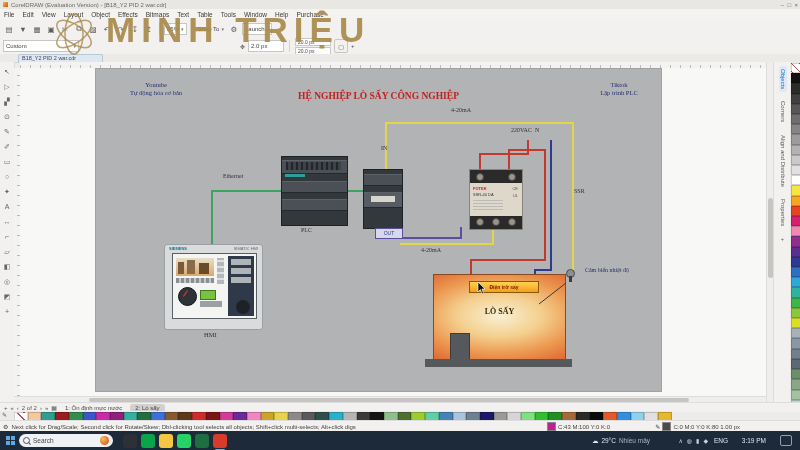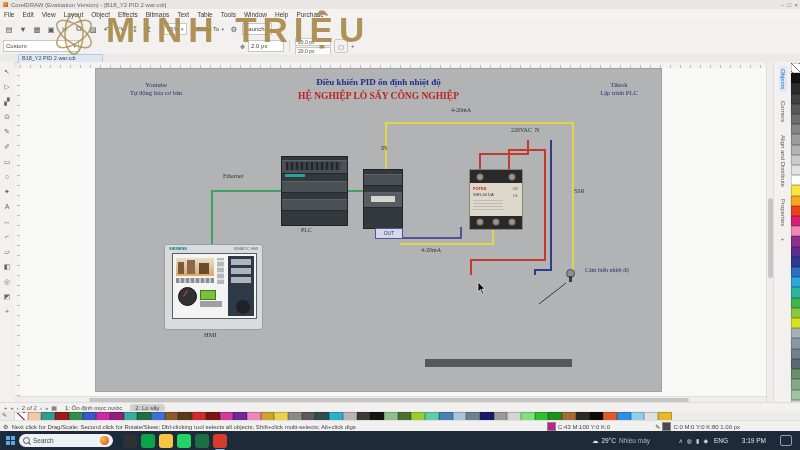--- a/index.html
+++ b/index.html
@@ -177,21 +177,20 @@
     <span class="tool">◎</span>
     <span class="tool">◩</span>
     <span class="tool">+</span>
   </div>
 
 <div id="hruler" class="abs"></div>
 <div id="vruler" class="abs"></div>
 
 <div id="canvas" class="abs">
   <div id="dg" class="abs">
-    <div class="t1">Điều khiển PID ổn định nhiệt độ</div>
     <div class="t2">HỆ NGHIỆP LÒ SẤY CÔNG NGHIỆP</div>
     <div class="lbl lbl-blue" style="left:10px;top:12px;width:100px;font-size:6.5px">
       <div>Youtube</div>
         <div>Tự động hóa cơ bản</div>
     </div>
     <div class="lbl lbl-blue" style="left:488px;top:12px;width:70px;font-size:6.5px">
       <div>Tiktok</div>
         <div>Lập trình PLC</div>
     </div>
 
@@ -248,20 +247,25 @@
       <span class="term" style="left:6px;bottom:3px"></span>
         <span class="term" style="left:22px;bottom:3px"></span>
         <span class="term" style="right:6px;bottom:3px"></span>
       <div class="microtxt" style="left:3px;top:17px;color:#c22;font-weight:bold">FOTEK</div>
       <div class="microtxt" style="left:3px;top:23px;color:#333">SSR-40 DA</div>
       <div class="microtxt" style="right:4px;top:17px">CE</div>
       <div class="microtxt" style="right:4px;top:24px">UL</div>
       <div style="position:absolute;left:3px;top:30px;width:30px;height:10px;background:repeating-linear-gradient(0deg,#bbb 0 1px,transparent 1px 3px)"></div>
     </div>
 
+    <div class="abs" style="left:337px;top:205px;width:131px;height:85px;border:1px solid #8a4a20;background:radial-gradient(ellipse 85% 65% at 50% 48%,#f8f0d4 0%,#f4cf8e 38%,#ec9a52 68%,#df6530 100%)">
+      <div style="position:absolute;left:35px;top:6px;width:68px;height:10px;background:linear-gradient(#ffd34d,#f59d1e);border:1px solid #8a5a00;font-size:5px;color:#7a1a00;text-align:center;line-height:10px;font-weight:bold">Điện trở sấy</div>
+      <div style="position:absolute;left:0;right:0;top:32px;text-align:center;font-size:8px;font-weight:bold;color:#3a2a10;font-family:'Liberation Serif',serif">LÒ SẤY</div>
+      <div style="position:absolute;left:16px;bottom:0;width:18px;height:25px;background:#55585c;border:1px solid #3a3c3f"></div>
+    </div>
     <div class="abs" style="left:329px;top:290px;width:147px;height:8px;background:#55595c"></div>
 
     <div class="abs" style="left:468px;top:200px;width:12px;height:12px">
       <span style="position:absolute;left:2px;top:0;width:7px;height:7px;border-radius:50%;background:#8a8f93;border:1px solid #4a4d50"></span>
       <span style="position:absolute;left:5px;top:7px;width:3px;height:6px;background:#3a3d40"></span>
     </div>
     <svg class="abs" style="left:0;top:0;pointer-events:none" width="565" height="322">
       <line x1="443" y1="235" x2="470" y2="214" stroke="#3a3a3a" stroke-width="1"></line>
     </svg>
     <div class="lbl lbl-blue" style="left:486px;top:198px;width:50px;font-size:6px">

